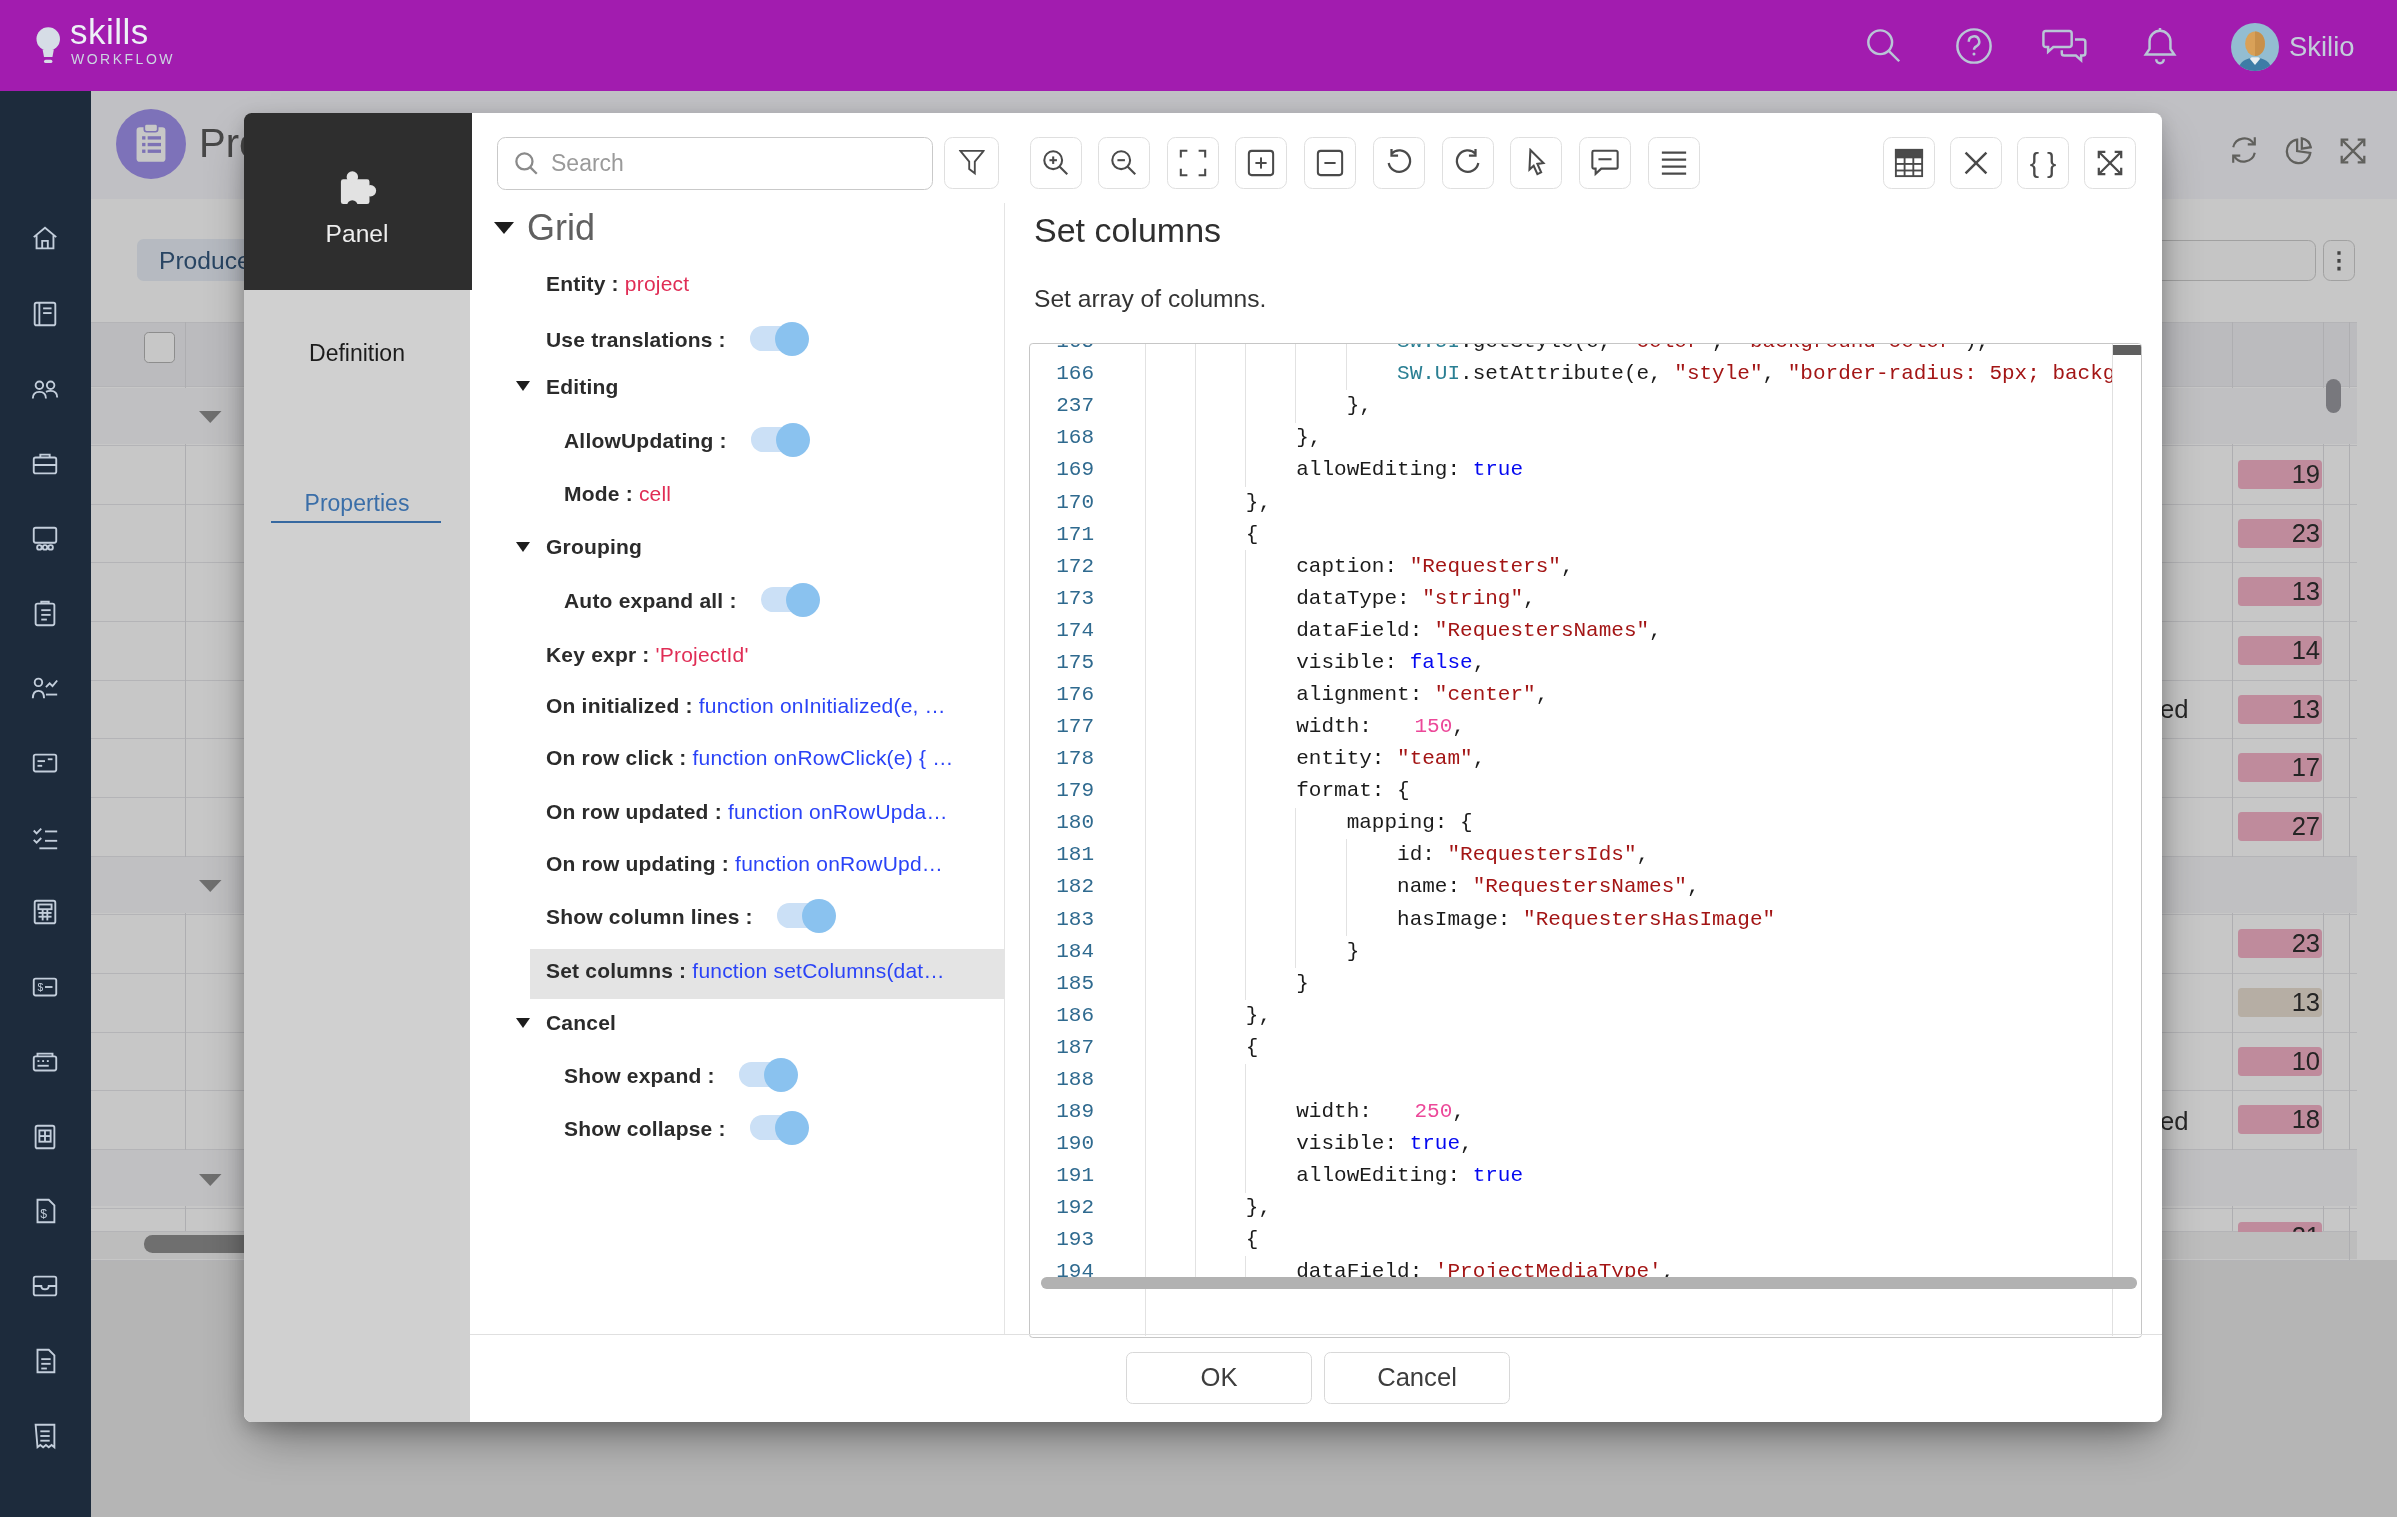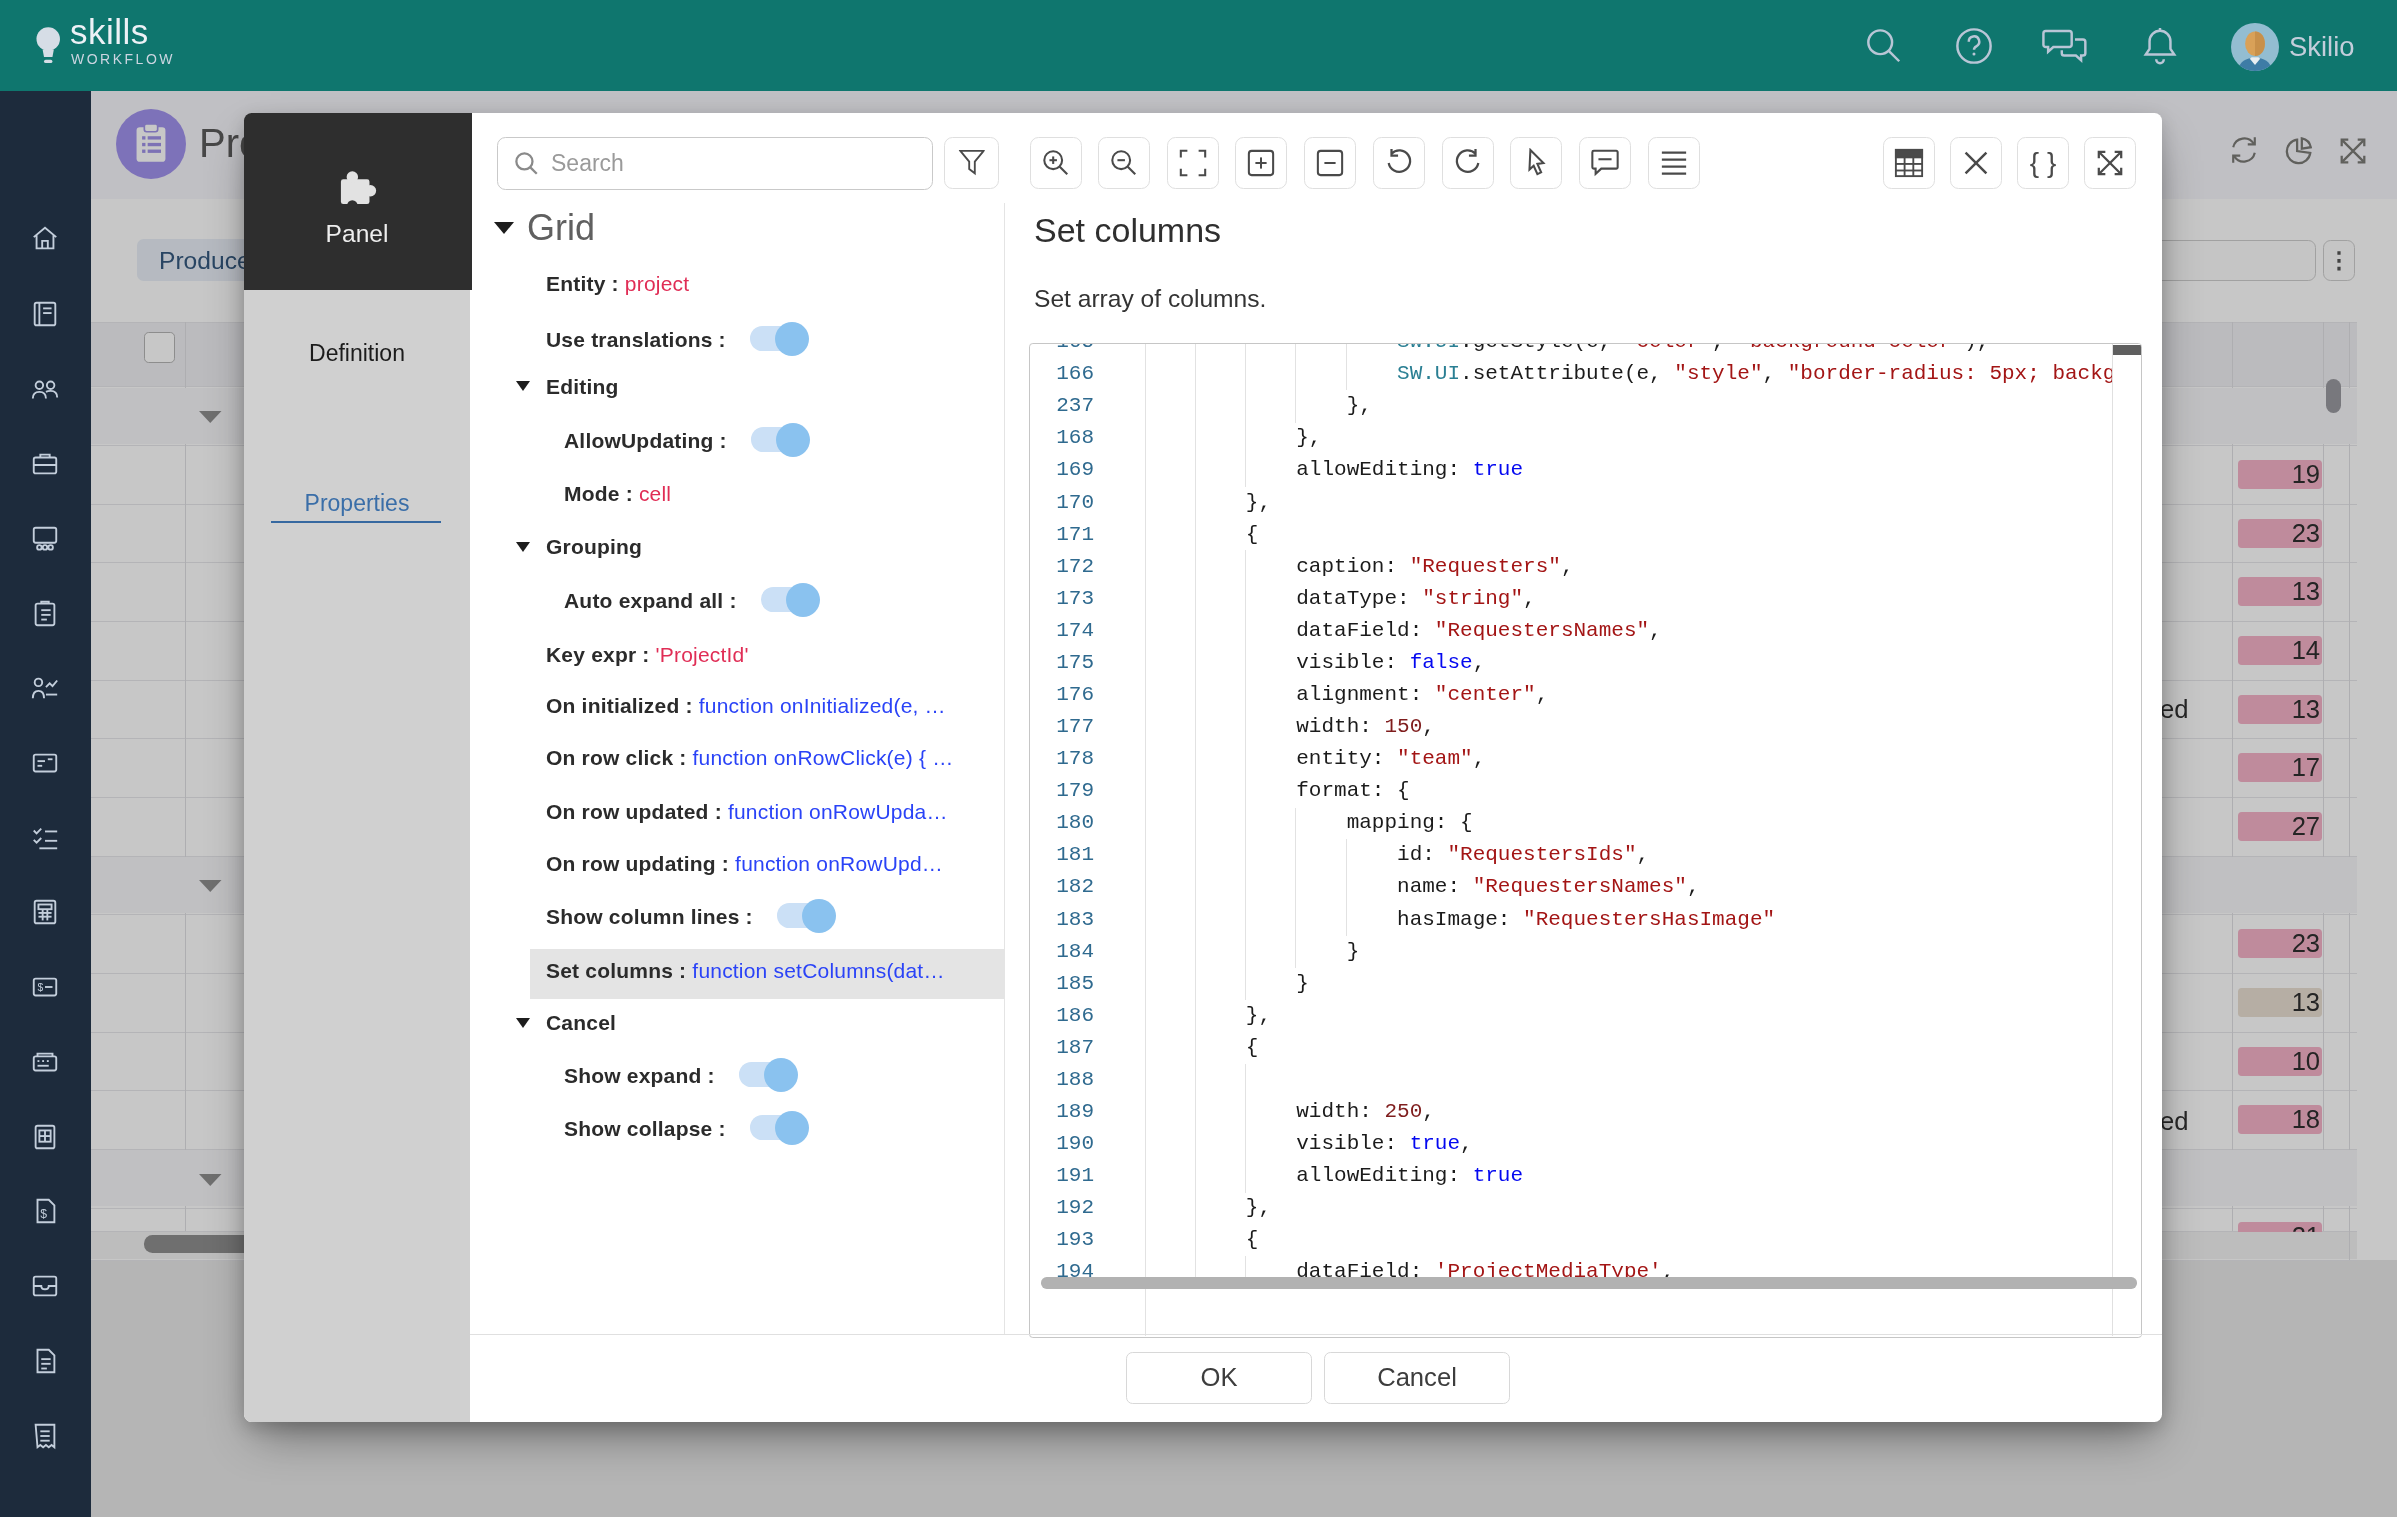--- a/index.html
+++ b/index.html
@@ -2,21 +2,21 @@
 <html style="font-size:15px"><head>
 <meta charset="utf-8">
 <style>
   * { margin:0; padding:0; box-sizing:border-box; }
   html,body { width:2397px; height:1518px; overflow:hidden; background:#fff;
     font-family:"Liberation Sans", sans-serif; }
   #page { position:absolute; left:0; top:0; width:2397px; height:1518px; overflow:hidden; }
   .abs { position:absolute; }
 
   
-  #navbar { position:absolute; left:0; top:0; width:2397px; height:91px; background:#0f766e; z-index:30; }
+  #navbar { position:absolute; left:0; top:0; width:2397px; height:91px; background:#a21caf; z-index:30; }
 
   
   #sidebar { position:absolute; left:0; top:91px; width:91px; height:1427px; background:#1d2b3c; z-index:30; }
   .sbicon { position:absolute; left:30px; width:30px; height:30px; }
 
   
   #content { position:absolute; left:91px; top:91px; width:2306px; height:1427px; background:#fff; overflow:hidden; }
 
   
   #overlay { position:absolute; left:91px; top:91px; width:2306px; height:1427px; background:rgba(0,0,0,0.22); z-index:40; }
@@ -41,21 +41,21 @@
   .knob { position:absolute; right:0; top:0; width:34px; height:34px; border-radius:50%; background:#8ac2ef; }
 
   
   #editor { position:absolute; left:785px; top:230px; width:1113px; height:995px; background:#fff;
     border:1.4px solid #c6c6c6; border-radius:3.8px; overflow:hidden;
     font-family:"Liberation Mono", monospace; font-size:21px; font-weight:500; }
   .cl { position:absolute; left:115px; height:32px; line-height:32px; white-space:pre; color:#1b1b1b; }
   .ln { position:absolute; left:0px; width:64px; height:32px; line-height:32px; text-align:right; color:#2f6a8f; }
   .s { color:#a31515; }
   .kb { color:#0408f0; }
-  .kg { color:#7f1d1d; }
+  .kg { color:#ec4899;margin-left:30px; }
   .kt { color:#2a7f93; }
   .guide { position:absolute; width:0; border-left:1.4px solid #e2e2e2; }
 </style>
 </head>
 <body>
 <div id="page">
   <div id="content">
     <div class="abs" style="left:0;top:1169px;width:2306px;height:258px;background:#e8e8e8"></div>
 
     <div class="abs" style="left:0;top:0;width:2306px;height:108px;background:#f7f6fc"></div>

